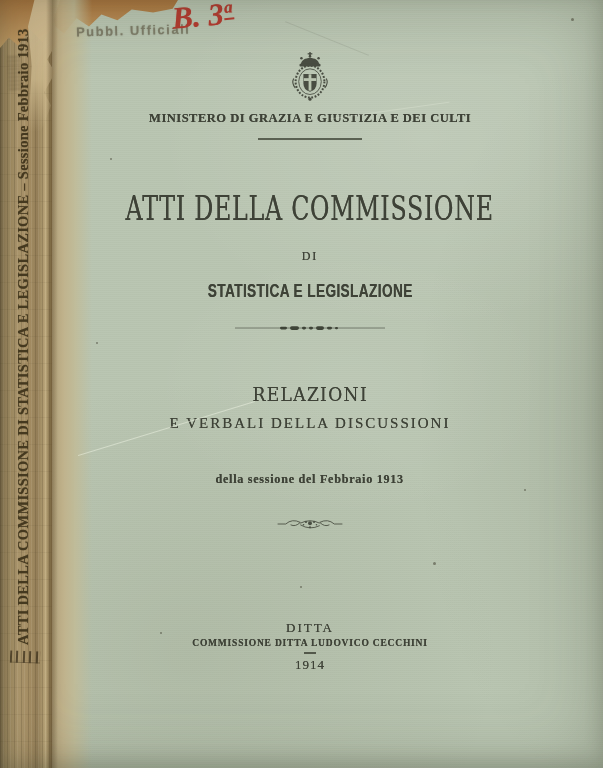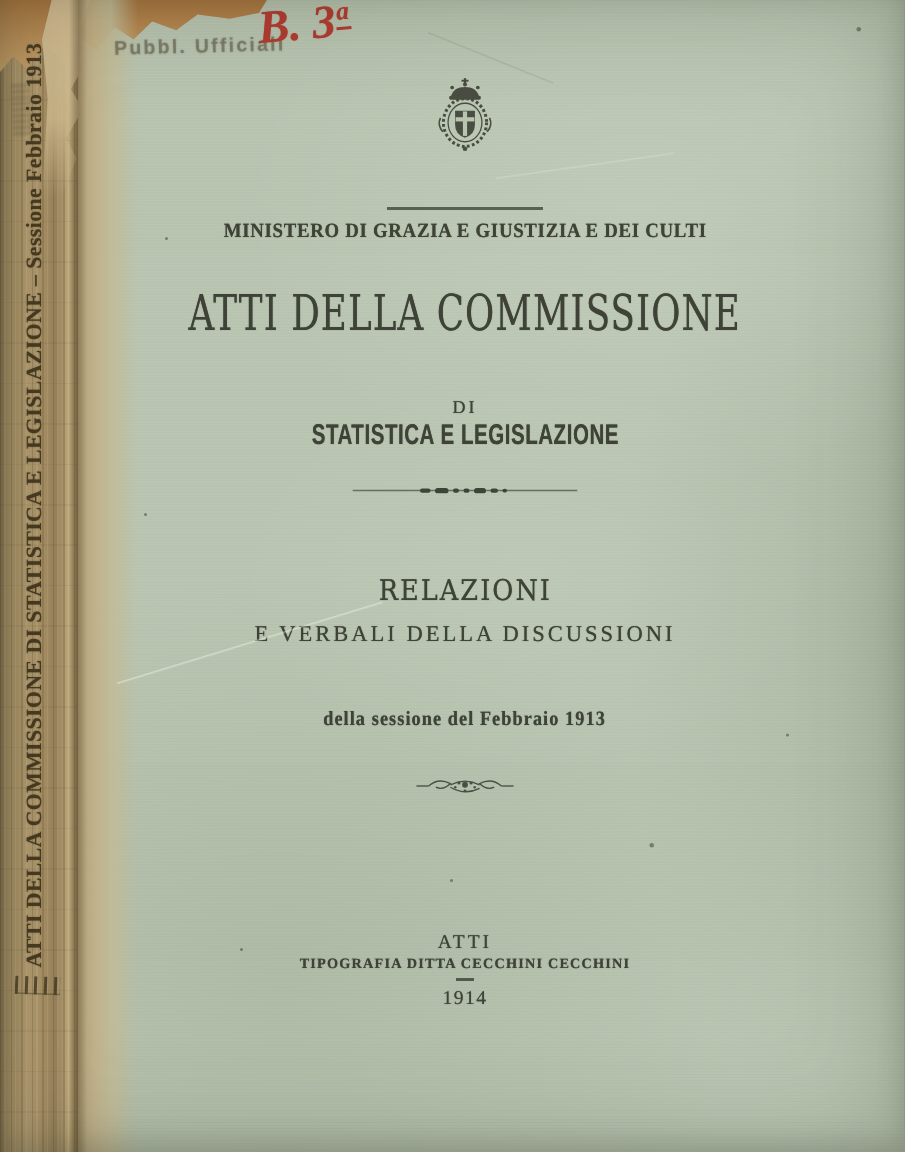--- a/index.html
+++ b/index.html
@@ -75,27 +75,27 @@
     text-shadow:0 0 1.2px rgba(108,104,84,.6);
   }
   .red-mark{
     position:absolute;left:122px;top:-2px;color:#b23a2f;
     font:italic 700 31px "Liberation Serif",serif;transform:rotate(-5deg);
     text-shadow:0 0 .7px rgba(178,58,47,.7);
   }
   .red-mark sup{font-size:17px;border-bottom:2px solid #b23a2f;padding:0 1px 1px;}
 
   .crest{position:absolute;left:0;width:100%;top:48px;text-align:center;}
-  .ministry{top:110px;font:700 13.5px "Liberation Serif",serif;letter-spacing:.5px;margin-top:36px;}
+  .ministry{top:110px;font:700 13.5px "Liberation Serif",serif;letter-spacing:.5px;}
   .ministry .squeeze{transform:scaleX(.93);}
   .rule-1{position:absolute;left:50%;top:138px;width:104px;height:1.6px;margin-left:-52px;background:rgba(66,71,57,.8);}
 
   .main-title{top:191px;font:400 33px/36px "DejaVu Serif","Liberation Serif",serif;letter-spacing:1px;}
   .main-title .squeeze{transform:scaleX(.72);}
-  .connector{top:249px;font:400 12px "Liberation Serif",serif;letter-spacing:2px;margin-top:15px;}
+  .connector{top:249px;font:400 12px "Liberation Serif",serif;letter-spacing:2px;}
   .subtitle{top:280px;font:700 19px "Liberation Sans",sans-serif;letter-spacing:.5px;}
   .subtitle .squeeze{transform:scaleX(.72);}
   .dotted-rule{position:absolute;left:50%;margin-left:-75px;top:318px;}
 
   .section-heading{top:383px;font:400 19px "DejaVu Serif","Liberation Serif",serif;letter-spacing:1.5px;text-align:center;}
   .section-heading .squeeze{transform:scaleX(.9);}
   .section-sub{top:415px;font:400 15px "Liberation Serif",serif;letter-spacing:2px;}
   .session{top:446px;font:700 13.5px "Liberation Serif",serif;letter-spacing:.8px;margin-top:25px;}
   .session .squeeze{transform:scaleX(.9);}
   .vignette{position:absolute;left:50%;margin-left:-34px;top:514px;}
@@ -207,22 +207,22 @@
           <circle cx="42" cy="11" r="2.4"></circle>
           <circle cx="37" cy="9.5" r="1.3"></circle>
           <circle cx="47" cy="9.5" r="1.3"></circle>
           <circle cx="42" cy="16" r="1.2"></circle>
           <circle cx="34" cy="13" r="1"></circle>
           <circle cx="50" cy="13" r="1"></circle>
         </g>
       </svg>
     </div>
 
-    <div class="center imprint-city">ATTI</div>
-    <div class="center imprint-printer">TIPOGRAFIA DITTA CECCHINI CECCHINI</div>
+    <div class="center imprint-city">DITTA</div>
+    <div class="center imprint-printer">COMMISSIONE DITTA LUDOVICO CECCHINI</div>
     <div class="rule-2"></div>
     <div class="center imprint-year">1914</div>
   </div>
 
   <div class="scratch s1"></div>
   <div class="scratch s2"></div>
   <div class="scratch s3"></div>
   <div class="speck p1"></div>
   <div class="speck p2"></div>
   <div class="speck p3"></div>

